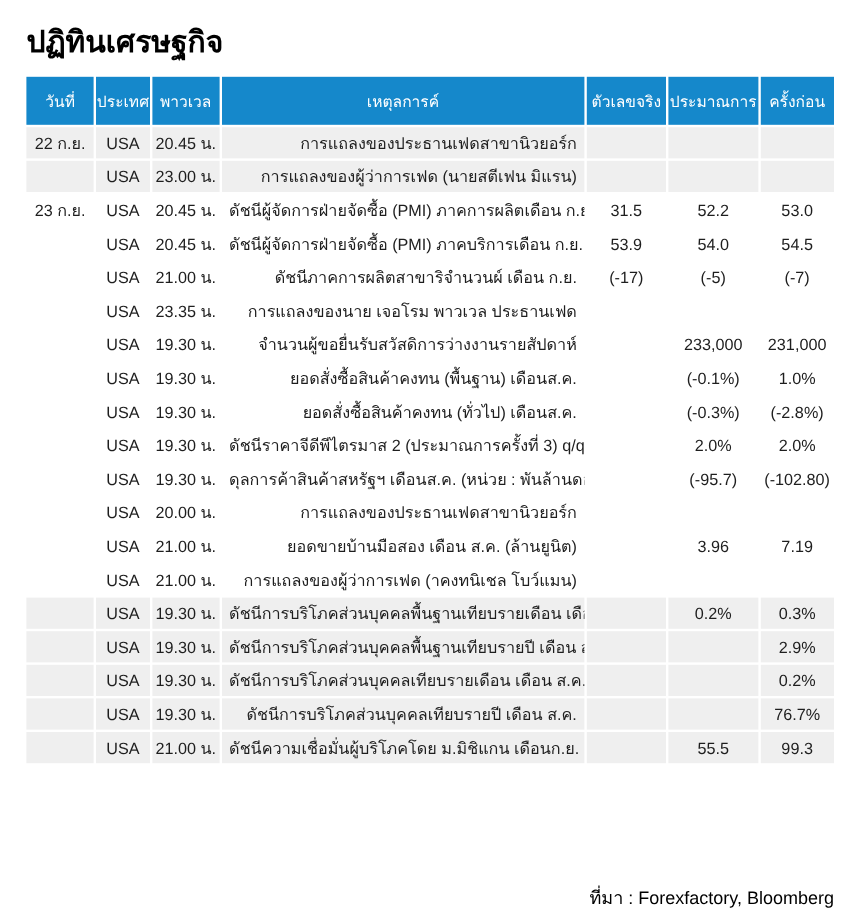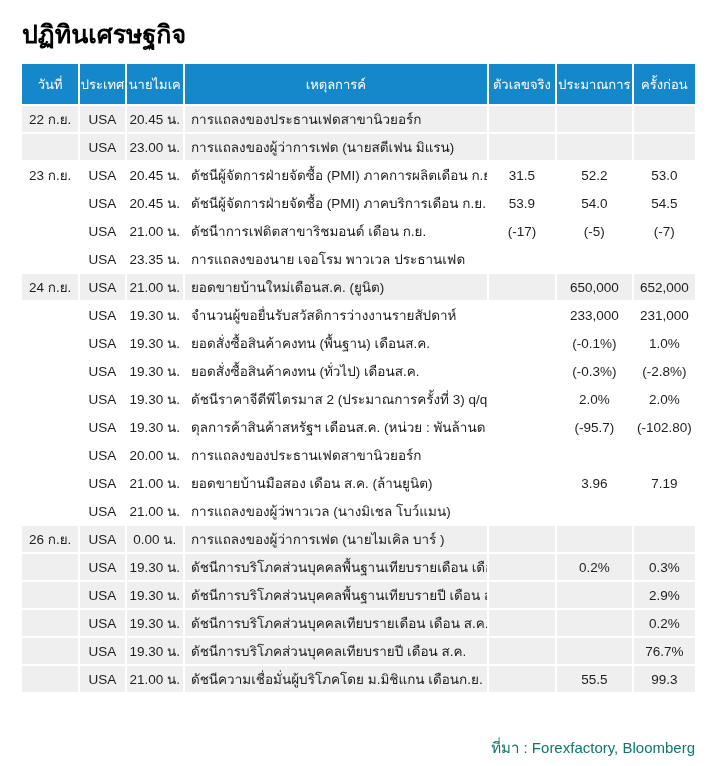--- a/index.html
+++ b/index.html
@@ -39,26 +39,26 @@
     background:var(--header-bg);color:var(--header-text);
     height:40px;font-size:13px;font-weight:400;
     text-align:center;vertical-align:middle;
     white-space:nowrap;overflow:hidden;
   }
   .calendar td{
     height:26px;font-size:13.5px;
     text-align:center;vertical-align:middle;
     white-space:nowrap;overflow:hidden;
   }
-  .calendar td.cell-event{text-align:left;padding:0 6px;margin-top:37px;}
+  .calendar td.cell-event{text-align:right;padding:0 6px;margin-top:37px;}
   .calendar tr.shade-gray td{background:var(--row-alt-bg);}
   .calendar tr.shade-white td{background:#ffffff;}
   .source-note{
     position:absolute;right:22px;top:736px;
-    font-size:15px;color:#0f766e;
+    font-size:15px;color:#000000;
   }
 </style>
 </head>
 <body>
 
 <div class="page">
 
   <h1 class="page-title">ปฏิทินเศรษฐกิจ</h1>
 
   <table class="calendar">
@@ -68,21 +68,21 @@
         <col class="c-time">
       <col class="c-event">
         <col class="c-actual">
         <col class="c-forecast">
         <col class="c-previous">
     </colgroup>
     <thead>
       <tr>
         <th>วันที่</th>
         <th>ประเทศ</th>
-        <th>นายไมเค</th>
+        <th>พาวเวล</th>
         <th>เหตุลการค์</th>
         <th>ตัวเลขจริง</th>
         <th>ประมาณการ</th>
         <th>ครั้งก่อน</th>
       </tr>
     </thead>
     <tbody>
         <tr class="shade-gray">
       <td class="cell-date">22 ก.ย.</td>
       <td class="cell-country">USA</td>
@@ -116,43 +116,34 @@
       <td class="cell-time">20.45 น.</td>
       <td class="cell-event">ดัชนีผู้จัดการฝ่ายจัดซื้อ (PMI) ภาคบริการเดือน ก.ย.</td>
       <td class="cell-actual">53.9</td>
       <td class="cell-forecast">54.0</td>
       <td class="cell-previous">54.5</td>
     </tr>
         <tr class="shade-white">
       <td class="cell-date"></td>
       <td class="cell-country">USA</td>
       <td class="cell-time">21.00 น.</td>
-      <td class="cell-event">ดัชนีาการเฟดิตสาขาริชมอนด์ เดือน ก.ย.</td>
+      <td class="cell-event">ดัชนีภาคการผลิตสาขาริจำนวนผ์ เดือน ก.ย.</td>
       <td class="cell-actual">(-17)</td>
       <td class="cell-forecast">(-5)</td>
       <td class="cell-previous">(-7)</td>
     </tr>
         <tr class="shade-white">
       <td class="cell-date"></td>
       <td class="cell-country">USA</td>
       <td class="cell-time">23.35 น.</td>
       <td class="cell-event">การแถลงของนาย เจอโรม พาวเวล ประธานเฟด</td>
       <td class="cell-actual"></td>
       <td class="cell-forecast"></td>
       <td class="cell-previous"></td>
     </tr>
-        <tr class="shade-gray">
-      <td class="cell-date">24 ก.ย.</td>
-      <td class="cell-country">USA</td>
-      <td class="cell-time">21.00 น.</td>
-      <td class="cell-event">ยอดขายบ้านใหม่เดือนส.ค. (ยูนิต)</td>
-      <td class="cell-actual"></td>
-      <td class="cell-forecast">650,000</td>
-      <td class="cell-previous">652,000</td>
-    </tr>
         <tr class="shade-white">
       <td class="cell-date"></td>
       <td class="cell-country">USA</td>
       <td class="cell-time">19.30 น.</td>
       <td class="cell-event">จำนวนผู้ขอยื่นรับสวัสดิการว่างงานรายสัปดาห์</td>
       <td class="cell-actual"></td>
       <td class="cell-forecast">233,000</td>
       <td class="cell-previous">231,000</td>
     </tr>
         <tr class="shade-white">
@@ -206,30 +197,21 @@
       <td class="cell-time">21.00 น.</td>
       <td class="cell-event">ยอดขายบ้านมือสอง เดือน ส.ค. (ล้านยูนิต)</td>
       <td class="cell-actual"></td>
       <td class="cell-forecast">3.96</td>
       <td class="cell-previous">7.19</td>
     </tr>
         <tr class="shade-white">
       <td class="cell-date"></td>
       <td class="cell-country">USA</td>
       <td class="cell-time">21.00 น.</td>
-      <td class="cell-event">การแถลงของผู้ว่พาวเวล (นางมิเชล โบว์แมน)</td>
-      <td class="cell-actual"></td>
-      <td class="cell-forecast"></td>
-      <td class="cell-previous"></td>
-    </tr>
-        <tr class="shade-gray">
-      <td class="cell-date">26 ก.ย.</td>
-      <td class="cell-country">USA</td>
-      <td class="cell-time">0.00 น.</td>
-      <td class="cell-event">การแถลงของผู้ว่าการเฟด (นายไมเคิล บาร์ )</td>
+      <td class="cell-event">การแถลงของผู้ว่าการเฟด (าคงทนิเชล โบว์แมน)</td>
       <td class="cell-actual"></td>
       <td class="cell-forecast"></td>
       <td class="cell-previous"></td>
     </tr>
         <tr class="shade-gray">
       <td class="cell-date"></td>
       <td class="cell-country">USA</td>
       <td class="cell-time">19.30 น.</td>
       <td class="cell-event">ดัชนีการบริโภคส่วนบุคคลพื้นฐานเทียบรายเดือน เดือน ส.ค.</td>
       <td class="cell-actual"></td>

